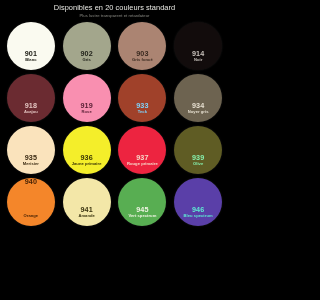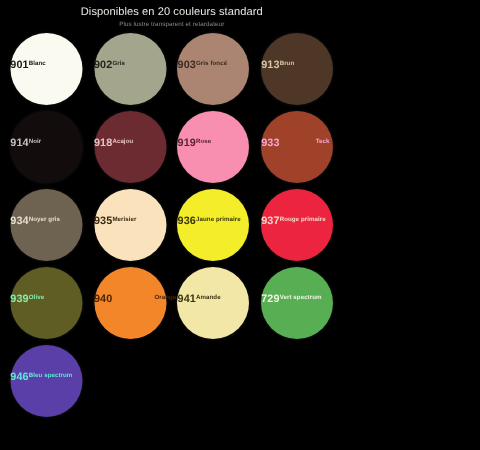--- a/index.html
+++ b/index.html
@@ -49,23 +49,23 @@
     column-gap: 0px;
     row-gap: 0px;
     padding: 0 3px;
   }
   .swatch {
     width: 48px;
     height: 48px;
     border-radius: 50%;
     position: relative;
     display: flex;
-    flex-direction: row;
+    flex-direction: column;
     align-items: center;
-    justify-content: flex-start;
+    justify-content: flex-end;
     padding-bottom: 7px;
     box-sizing: border-box;
     box-shadow: 0 0 2px rgba(255,255,255,0.10);
   }
   .swatch-code {
     font-size: 7.2px;
     font-weight: 700;
     line-height: 8px;
     letter-spacing: 0.1px;
   }
@@ -94,37 +94,33 @@
         <div class="swatch-name">Blanc</div>
       </div>
       <div class="swatch" style="background: rgb(163, 166, 140); color: rgb(35, 36, 28);">
         <div class="swatch-code">902</div>
         <div class="swatch-name">Gris</div>
       </div>
       <div class="swatch" style="background: rgb(171, 132, 114); color: rgb(58, 42, 32);">
         <div class="swatch-code">903</div>
         <div class="swatch-name">Gris foncé</div>
       </div>
-      <div class="swatch" style="background: rgb(78, 55, 38); color: rgb(216, 198, 168);">
-        <div class="swatch-code">913</div>
-        <div class="swatch-name">Brun</div>
-      </div>
       <div class="swatch" style="background: rgb(18, 12, 12); color: rgb(200, 194, 188);">
         <div class="swatch-code">914</div>
         <div class="swatch-name">Noir</div>
       </div>
       <div class="swatch" style="background: rgb(107, 43, 49); color: rgb(226, 196, 192);">
         <div class="swatch-code">918</div>
         <div class="swatch-name">Acajou</div>
       </div>
       <div class="swatch" style="background: rgb(249, 143, 176); color: rgb(92, 34, 55);">
         <div class="swatch-code">919</div>
         <div class="swatch-name">Rose</div>
       </div>
-      <div class="swatch" style="background: rgb(160, 65, 42); color: #f9a8d4; gap: 24px;">
+      <div class="swatch" style="background: rgb(160, 65, 42); color: #7dd3fc;">
         <div class="swatch-code">933</div>
         <div class="swatch-name">Teck</div>
       </div>
       <div class="swatch" style="background: rgb(109, 99, 80); color: rgb(230, 223, 208);">
         <div class="swatch-code">934</div>
         <div class="swatch-name">Noyer gris</div>
       </div>
       <div class="swatch" style="background: rgb(250, 227, 188); color: rgb(58, 42, 18);">
         <div class="swatch-code">935</div>
         <div class="swatch-name">Merisier</div>
@@ -143,21 +139,21 @@
       </div>
       <div class="swatch" style="background: rgb(244, 134, 42); color: rgb(74, 36, 6); gap: 28px;">
         <div class="swatch-code">940</div>
         <div class="swatch-name">Orange</div>
       </div>
       <div class="swatch" style="background: rgb(243, 231, 168); color: rgb(58, 52, 16);">
         <div class="swatch-code">941</div>
         <div class="swatch-name">Amande</div>
       </div>
       <div class="swatch" style="background: rgb(88, 174, 82); color: rgb(240, 244, 228);">
-        <div class="swatch-code">729</div>
+        <div class="swatch-code">945</div>
         <div class="swatch-name">Vert spectrum</div>
       </div>
       <div class="swatch" style="background: rgb(90, 63, 168); color: #5eead4;">
         <div class="swatch-code">946</div>
         <div class="swatch-name">Bleu spectrum</div>
       </div>
     </div>
 
 </div>
 

